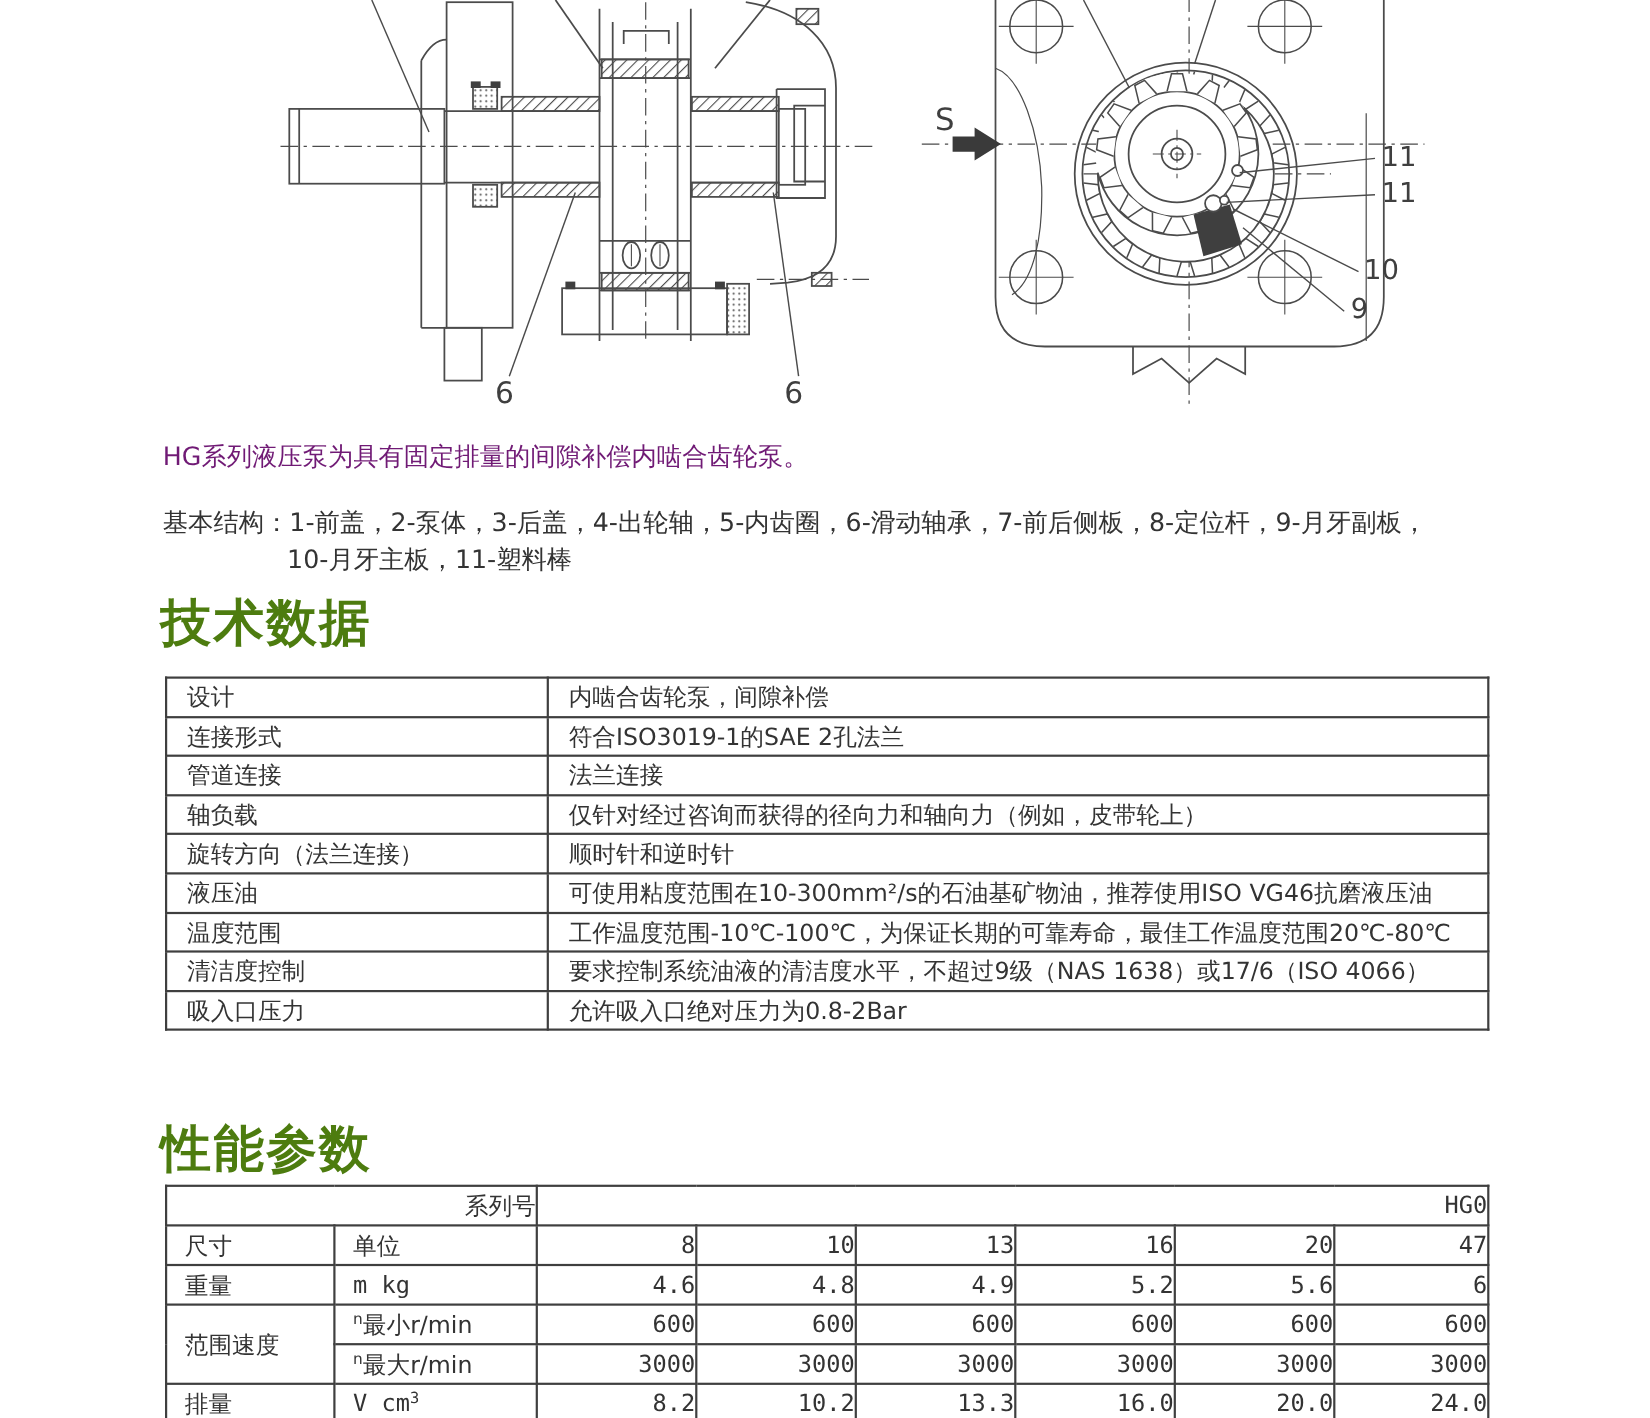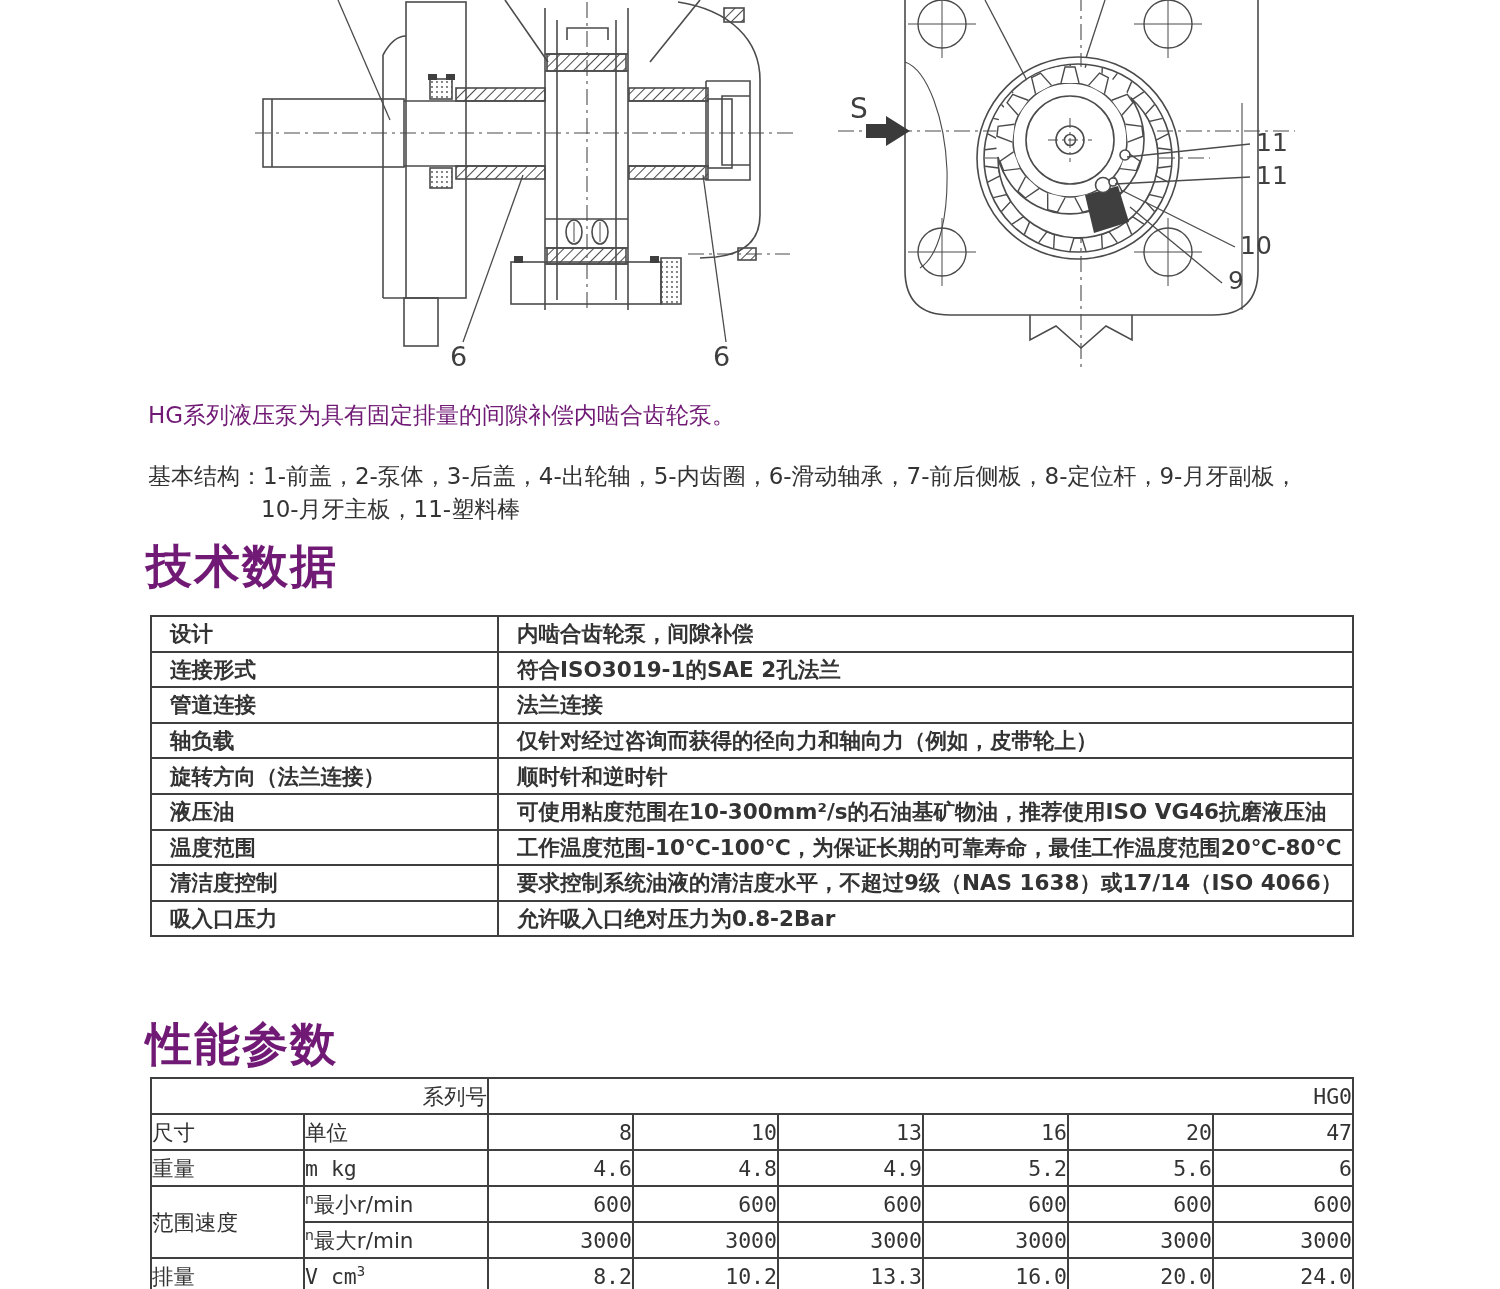--- a/index.html
+++ b/index.html
@@ -3,31 +3,31 @@
 <meta charset="utf-8">
 <style>
   html,body{margin:0;padding:0;background:#ffffff;}
   .page{position:relative;width:1500px;height:1289px;background:#ffffff;overflow:hidden;
         font-family:"DejaVu Sans",sans-serif;color:#3a3a3a;}
   .drawings{position:absolute;left:0;top:0;}
   .intro-summary{position:absolute;left:148px;top:400px;font-size:23px;color:#701a75;}
   .intro-structure{position:absolute;left:148px;top:460px;width:1260px;font-size:23px;
                    line-height:33px;color:#333;padding-left:113px;text-indent:-113px;}
   .section-heading{position:absolute;left:146px;margin:0;font-size:46px;font-weight:bold;
-                   color:#701a75;letter-spacing:2px;}
+                   color:#4d7c0f;letter-spacing:2px;}
   #tech-heading{top:536px;}
   #perf-heading{top:986px;margin-top:28px;}
   table{position:absolute;left:150px;border-collapse:collapse;table-layout:fixed;
         font-size:21.5px;color:#333;}
   td{border:2px solid #3f3f3f;overflow:hidden;white-space:nowrap;}
   .tech{top:615px;width:1202px;}
-  .tech td{height:33.6px;padding:0 24px 0 18px;font-weight:bold;}
+  .tech td{height:33.6px;padding:0 24px 0 18px;}
   .perf{top:1077px;width:1202px;}
   .perf td{height:34px;text-align:right;padding:0;}
-  .perf td.lbl{text-align:left;}
+  .perf td.lbl{text-align:left;padding-left:16px;}
   .num{font-family:"DejaVu Sans Mono","DejaVu Sans",monospace;}
   sup{font-size:65%;}
 </style>
 </head>
 <body>
 
 <div class="page">
 
   <svg class="drawings" width="1500" height="392" viewBox="0 0 1500 392">
     <defs>
@@ -222,21 +222,21 @@
       <tr>
         <td>液压油</td>
         <td>可使用粘度范围在10-300mm²/s的石油基矿物油，推荐使用ISO VG46抗磨液压油</td>
       </tr>
       <tr>
         <td>温度范围</td>
         <td>工作温度范围-10℃-100℃，为保证长期的可靠寿命，最佳工作温度范围20℃-80℃</td>
       </tr>
       <tr>
         <td>清洁度控制</td>
-        <td>要求控制系统油液的清洁度水平，不超过9级（NAS 1638）或17/14（ISO 4066）</td>
+        <td>要求控制系统油液的清洁度水平，不超过9级（NAS 1638）或17/6（ISO 4066）</td>
       </tr>
       <tr>
         <td>吸入口压力</td>
         <td>允许吸入口绝对压力为0.8-2Bar</td>
       </tr>
     </tbody>
   </table>
 
   <h2 class="section-heading" id="perf-heading">性能参数</h2>
 

